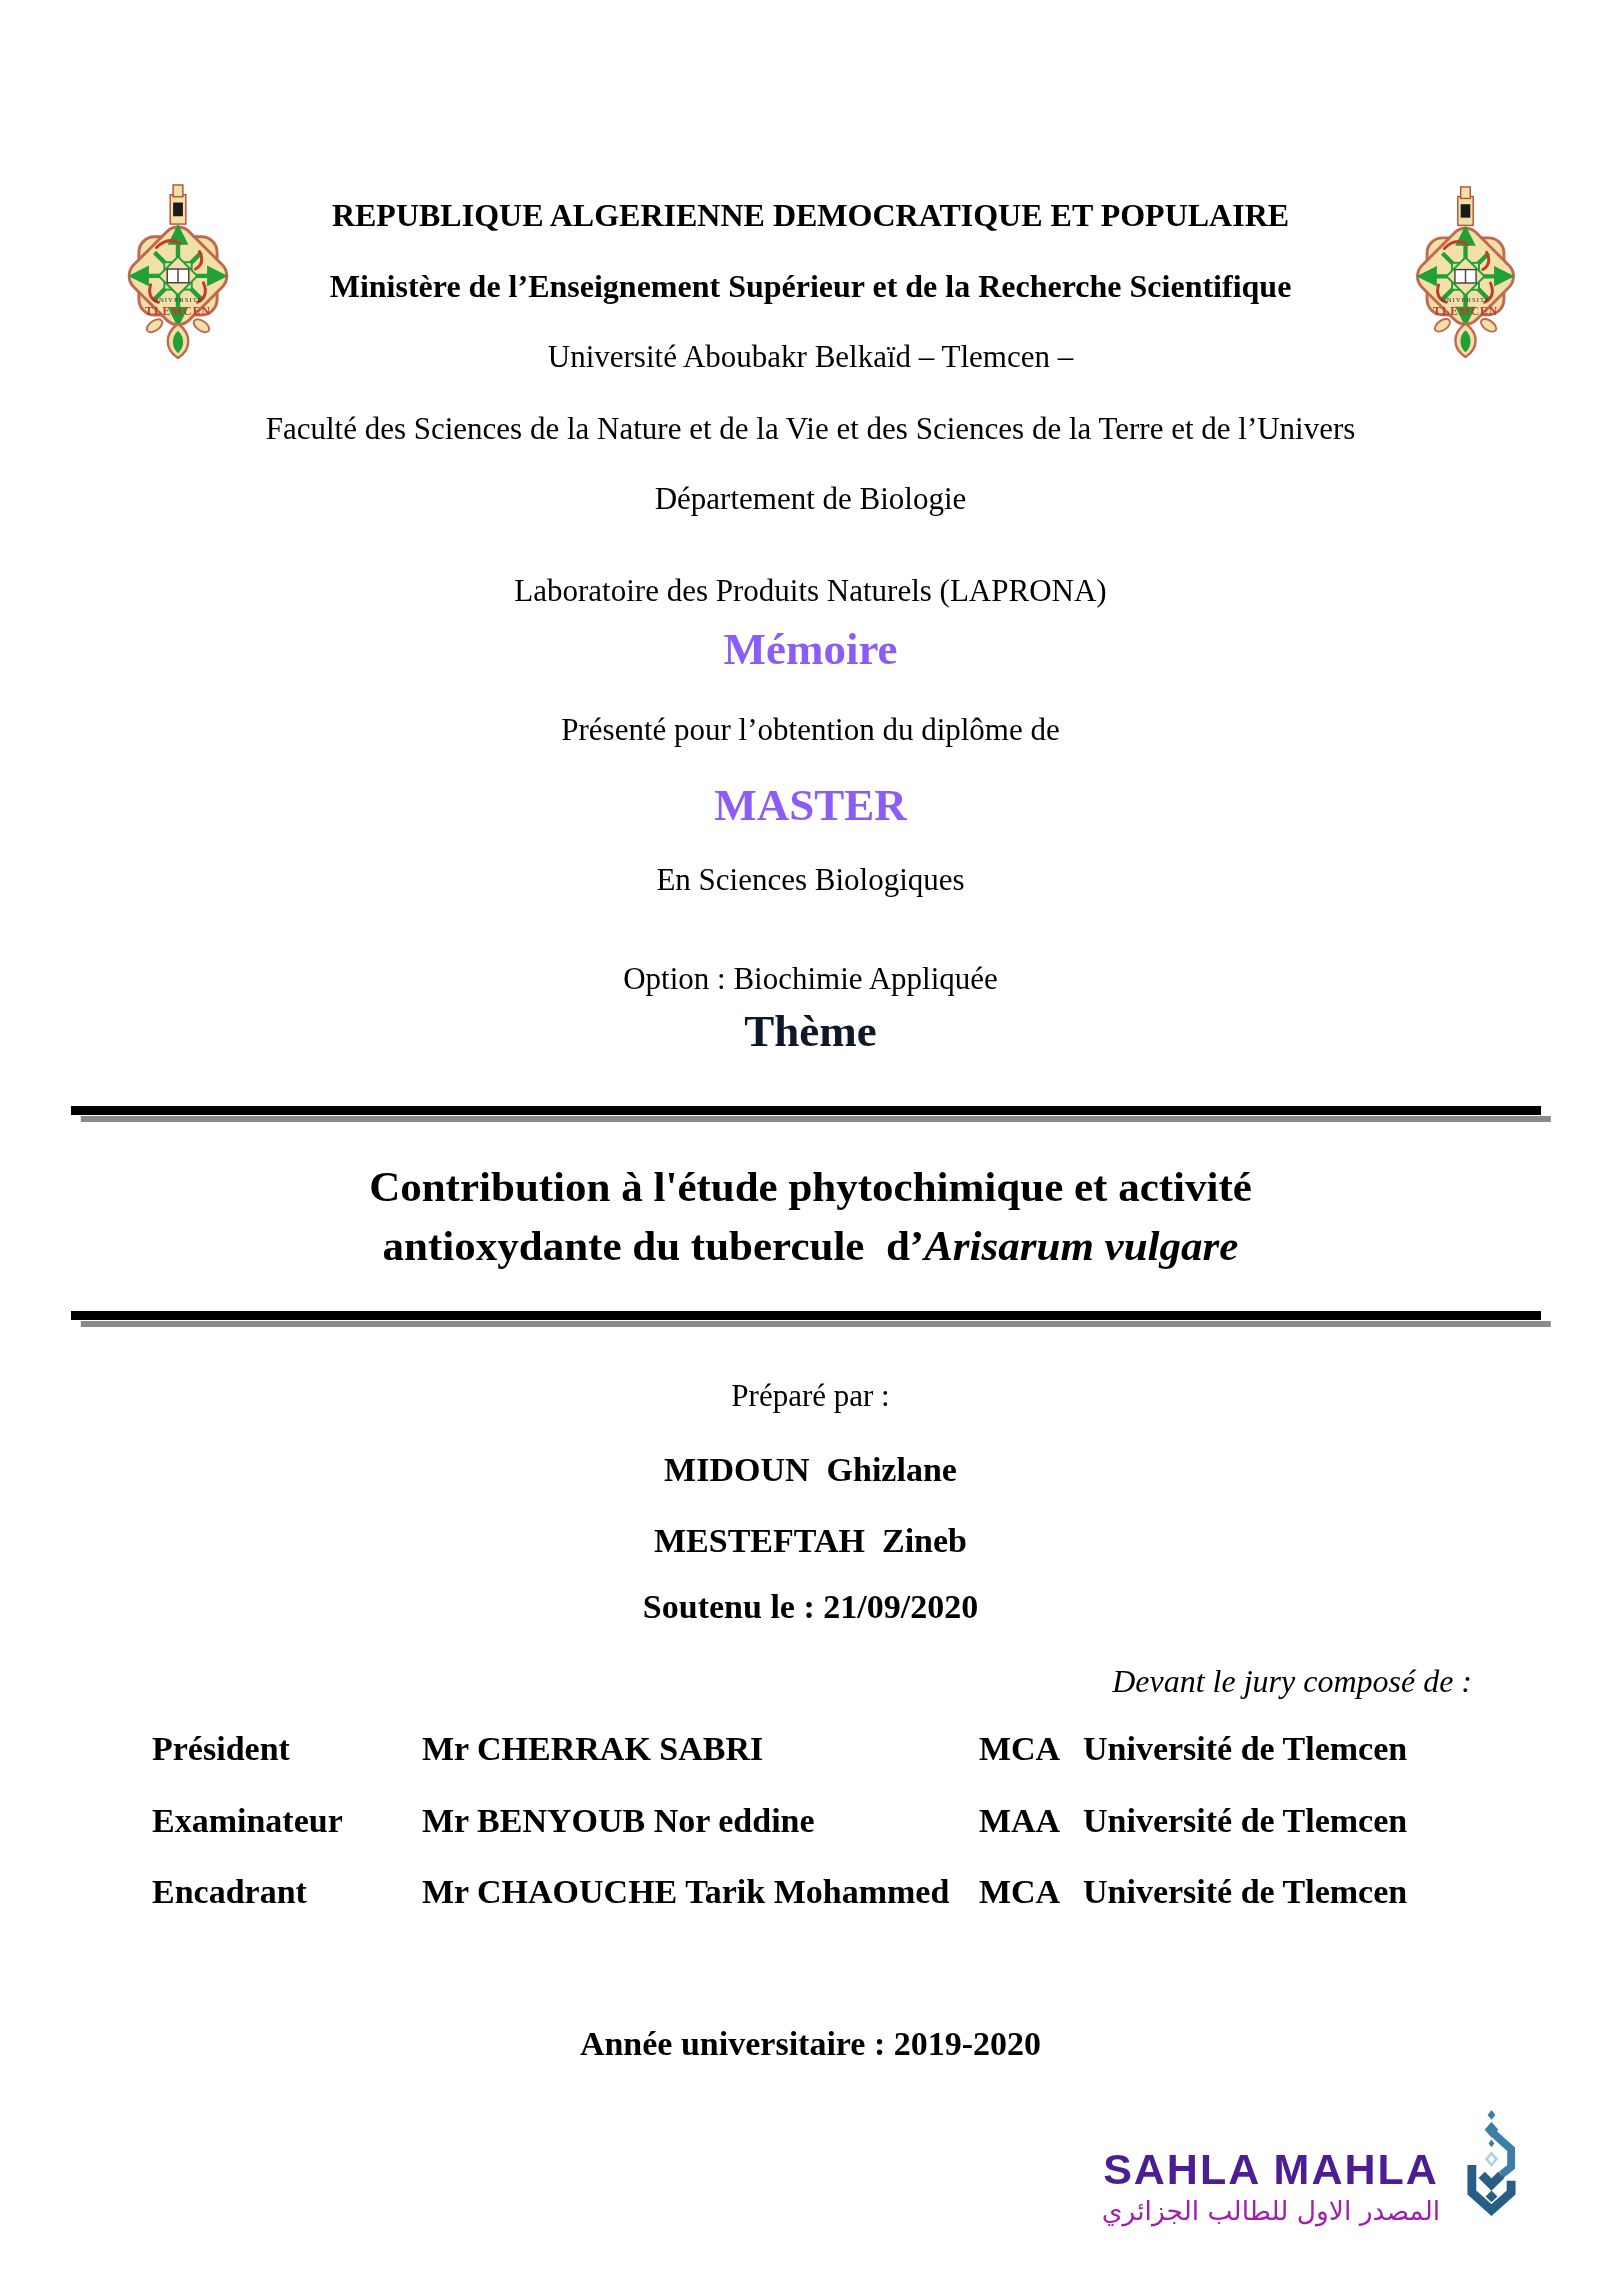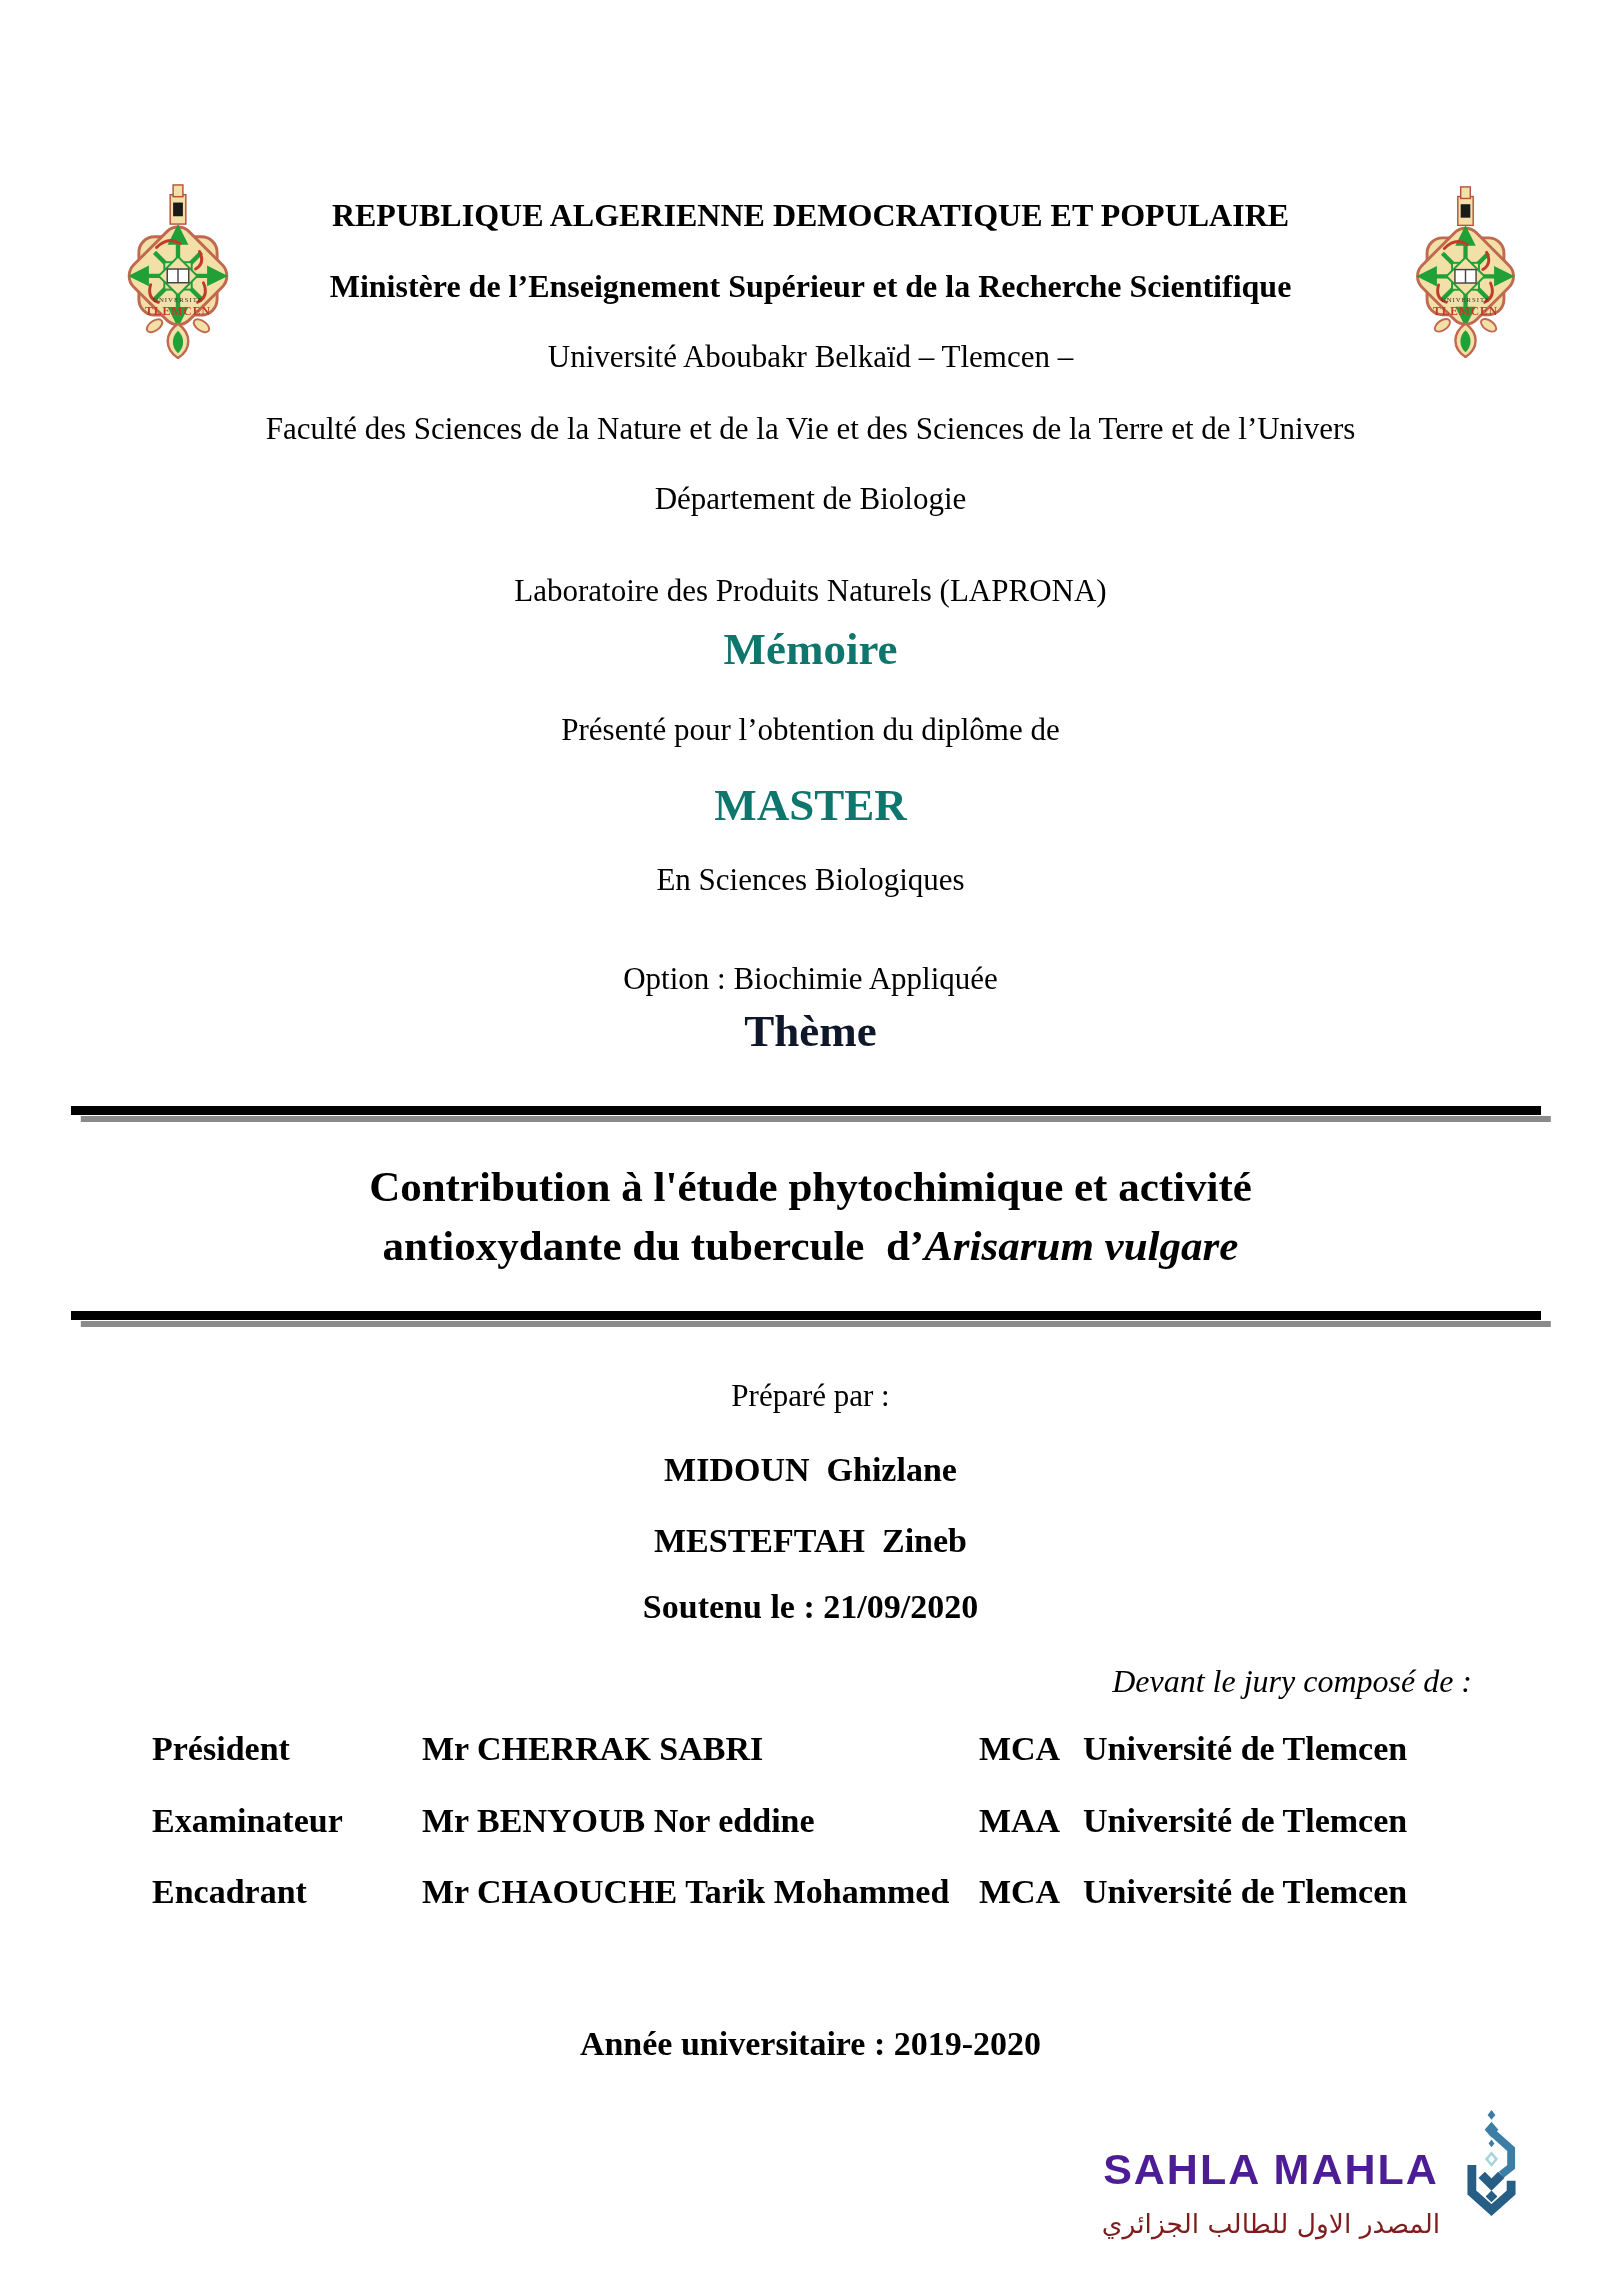--- a/index.html
+++ b/index.html
@@ -5,42 +5,42 @@
   html,body{margin:0;padding:0;background:#9a9a9a;}
   .page{
     position:relative;width:1621px;height:2293px;margin:0 auto;
     background:#ffffff;overflow:hidden;color:#000;
     font-family:"Liberation Serif","DejaVu Serif",serif;
   }
   .abs{position:absolute;left:0;width:100%;text-align:center;white-space:pre;line-height:1.22;}
   .b{font-weight:bold;}
   .i{font-style:italic;}
   .f32{font-size:31px}.f33{font-size:32px}.f35{font-size:34px}.f44{font-size:43px}.f46{font-size:45px}
-  .blue{color:#0f766e}
+  .blue{color:#8b5cf6}
   .red{color:#0f172a}
   .right-line{left:auto;right:149px;width:auto;text-align:right;font-style:italic;}
   .rule{position:absolute;left:71px;right:80px;}
   .rule .bk{height:8.8px;background:#000;}
   .rule .gy{height:5.9px;background:#8a8a8a;transform:translateX(9.8px);margin-top:1px;}
   .jury-row{
     position:absolute;left:152px;width:1318px;display:grid;
     grid-template-columns:270px 534px 127px 387px;
     font-size:34px;font-weight:bold;line-height:1.25;white-space:pre;
   }
   .jury-row .grade{text-align:center;}
   .jury-row .univ{text-align:left;}
   .logo{position:absolute;}
   .brand{position:absolute;left:1075px;top:2148px;width:392px;text-align:center;}
   .brand-name{
     font-family:"Liberation Sans","DejaVu Sans",sans-serif;font-weight:bold;
     font-size:43px;letter-spacing:2px;color:#4c1d95;line-height:1;white-space:nowrap;
   }
   .brand-ar{
-    font-family:"DejaVu Sans",sans-serif;font-size:26.5px;color:#7f1d1d;
-    direction:rtl;line-height:1.3;margin-top:16px;white-space:nowrap;
+    font-family:"DejaVu Sans",sans-serif;font-size:26.5px;color:#a21caf;
+    direction:rtl;line-height:1.3;margin-top:3px;white-space:nowrap;
   }
 </style>
 </head>
 <body>
 
 <div class="page">
 
   <div class="logo" style="left:119px;top:183px;width:118px;height:176px;">
     <svg viewBox="0 0 120 180" width="118" height="176">
       <rect x="52" y="12" width="16" height="30" fill="#f2e0a8" stroke="#b5543b" stroke-width="1.5"></rect>

